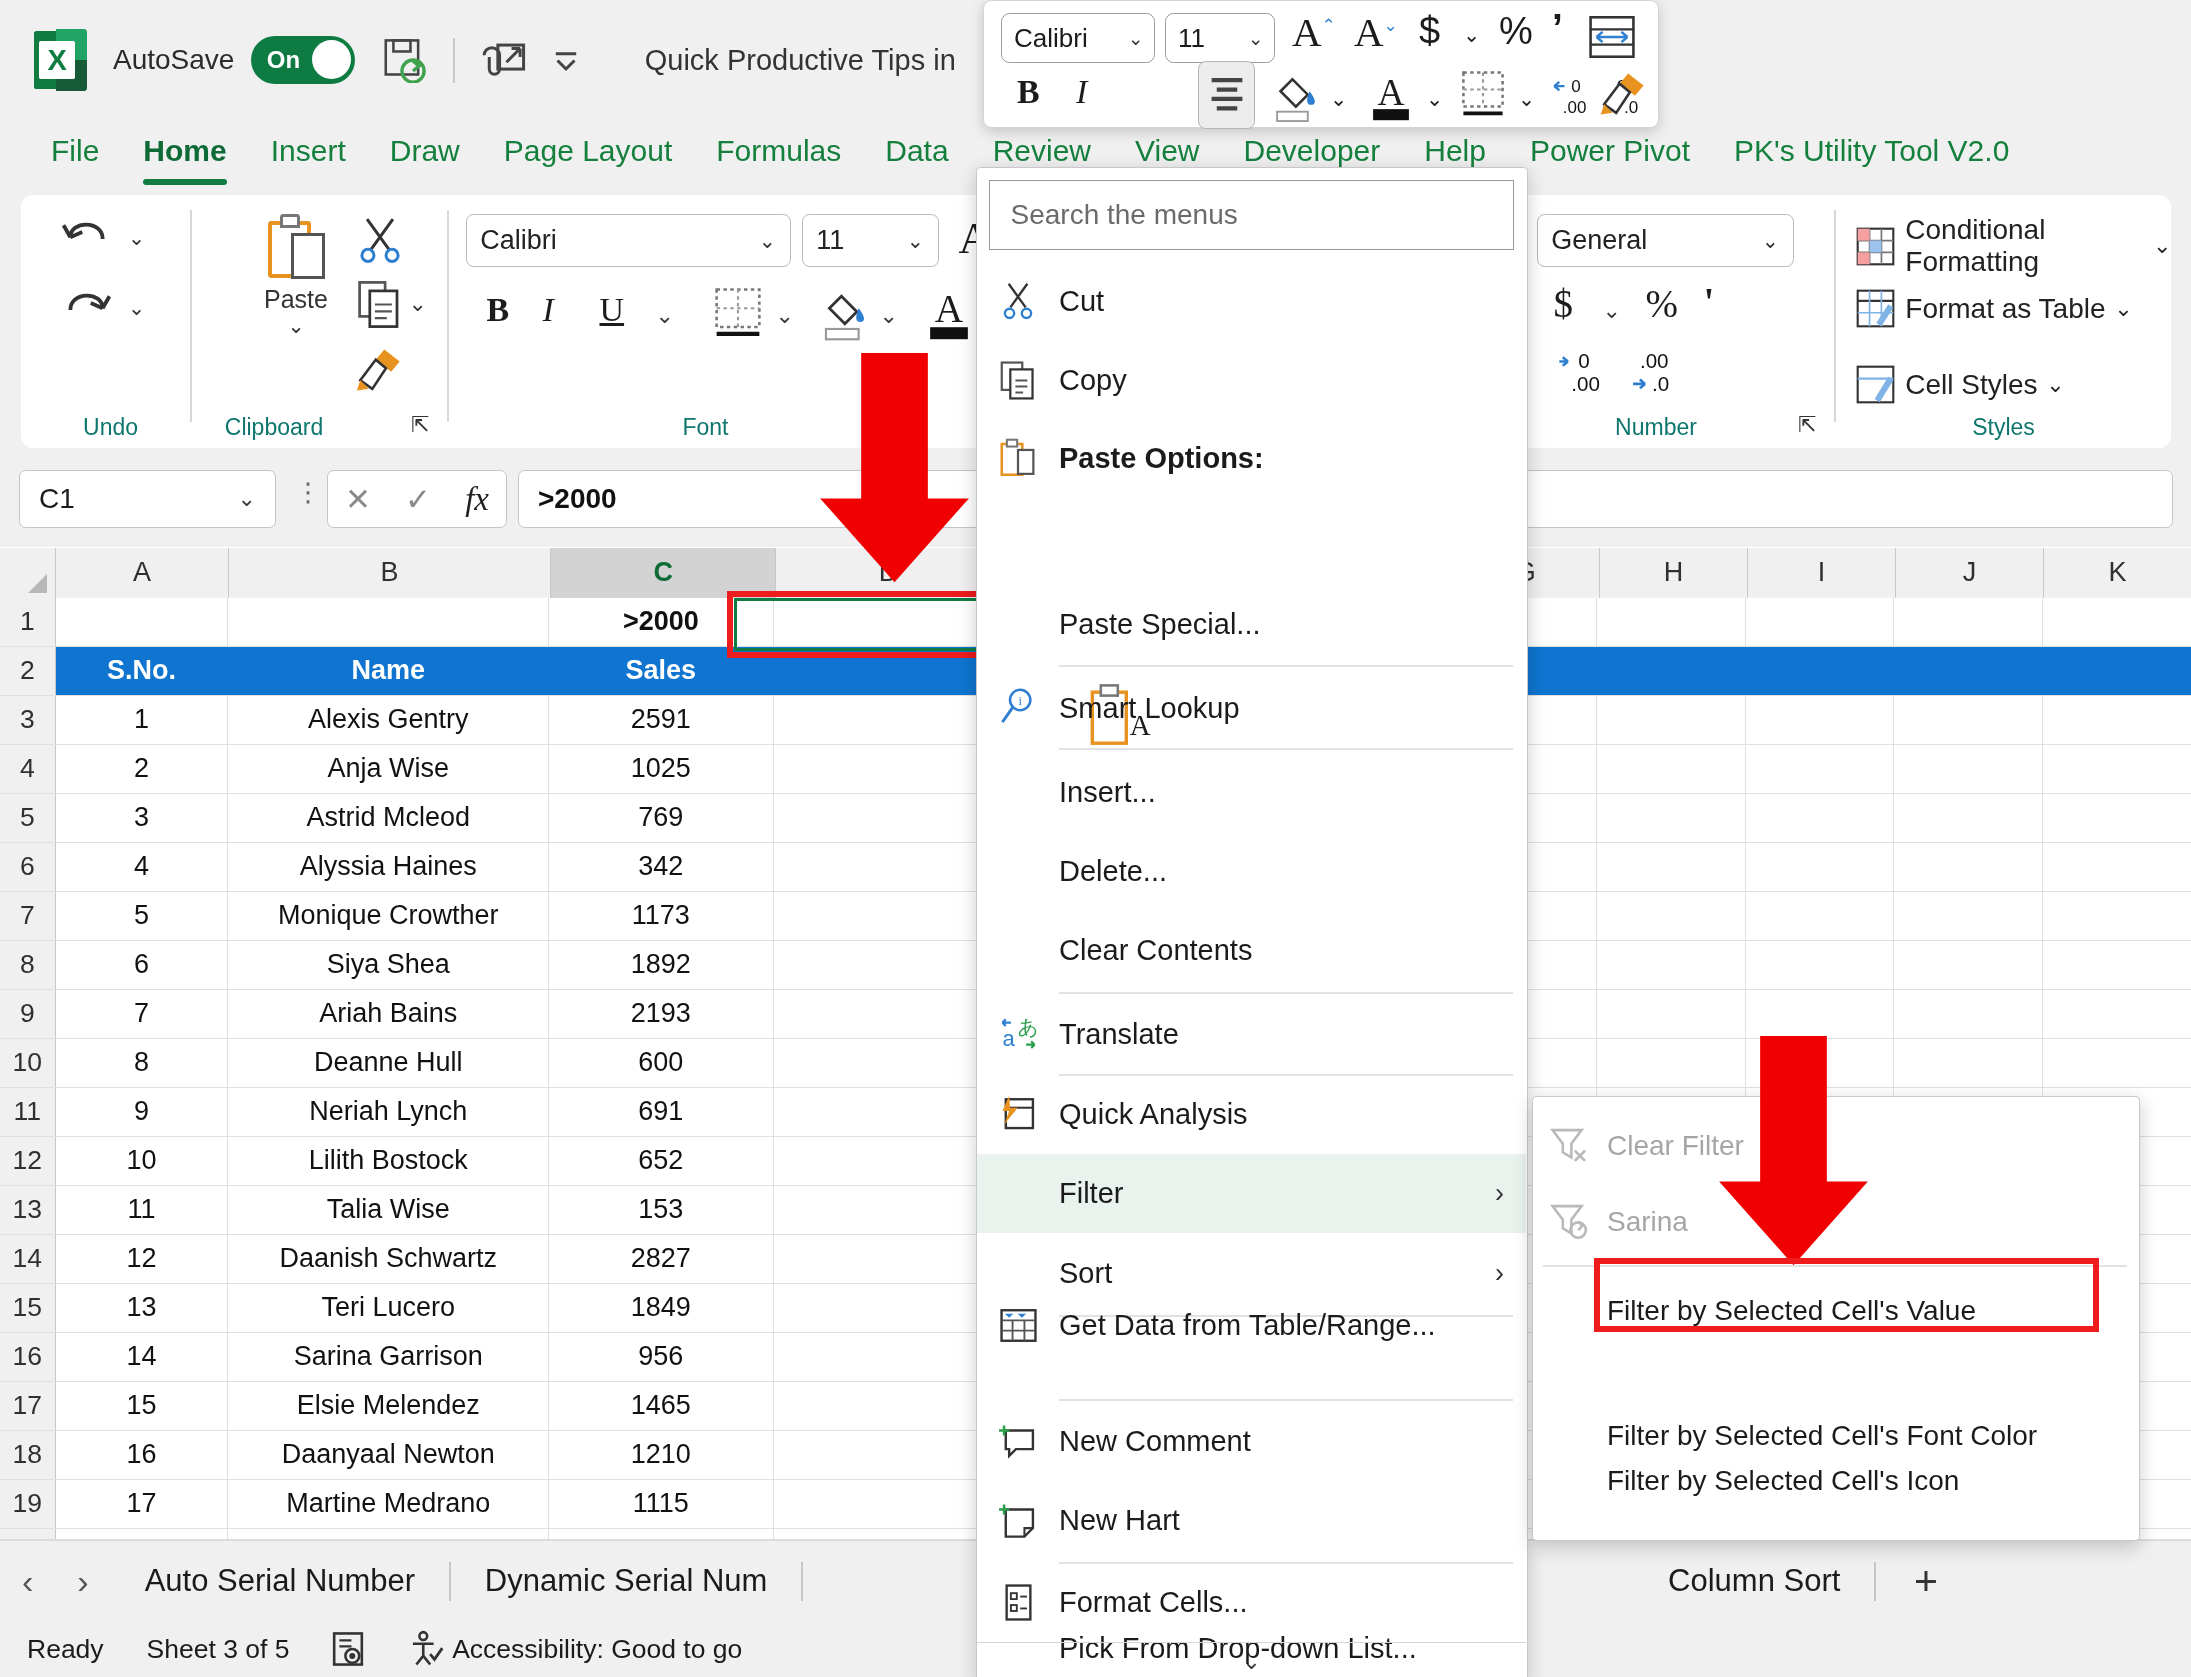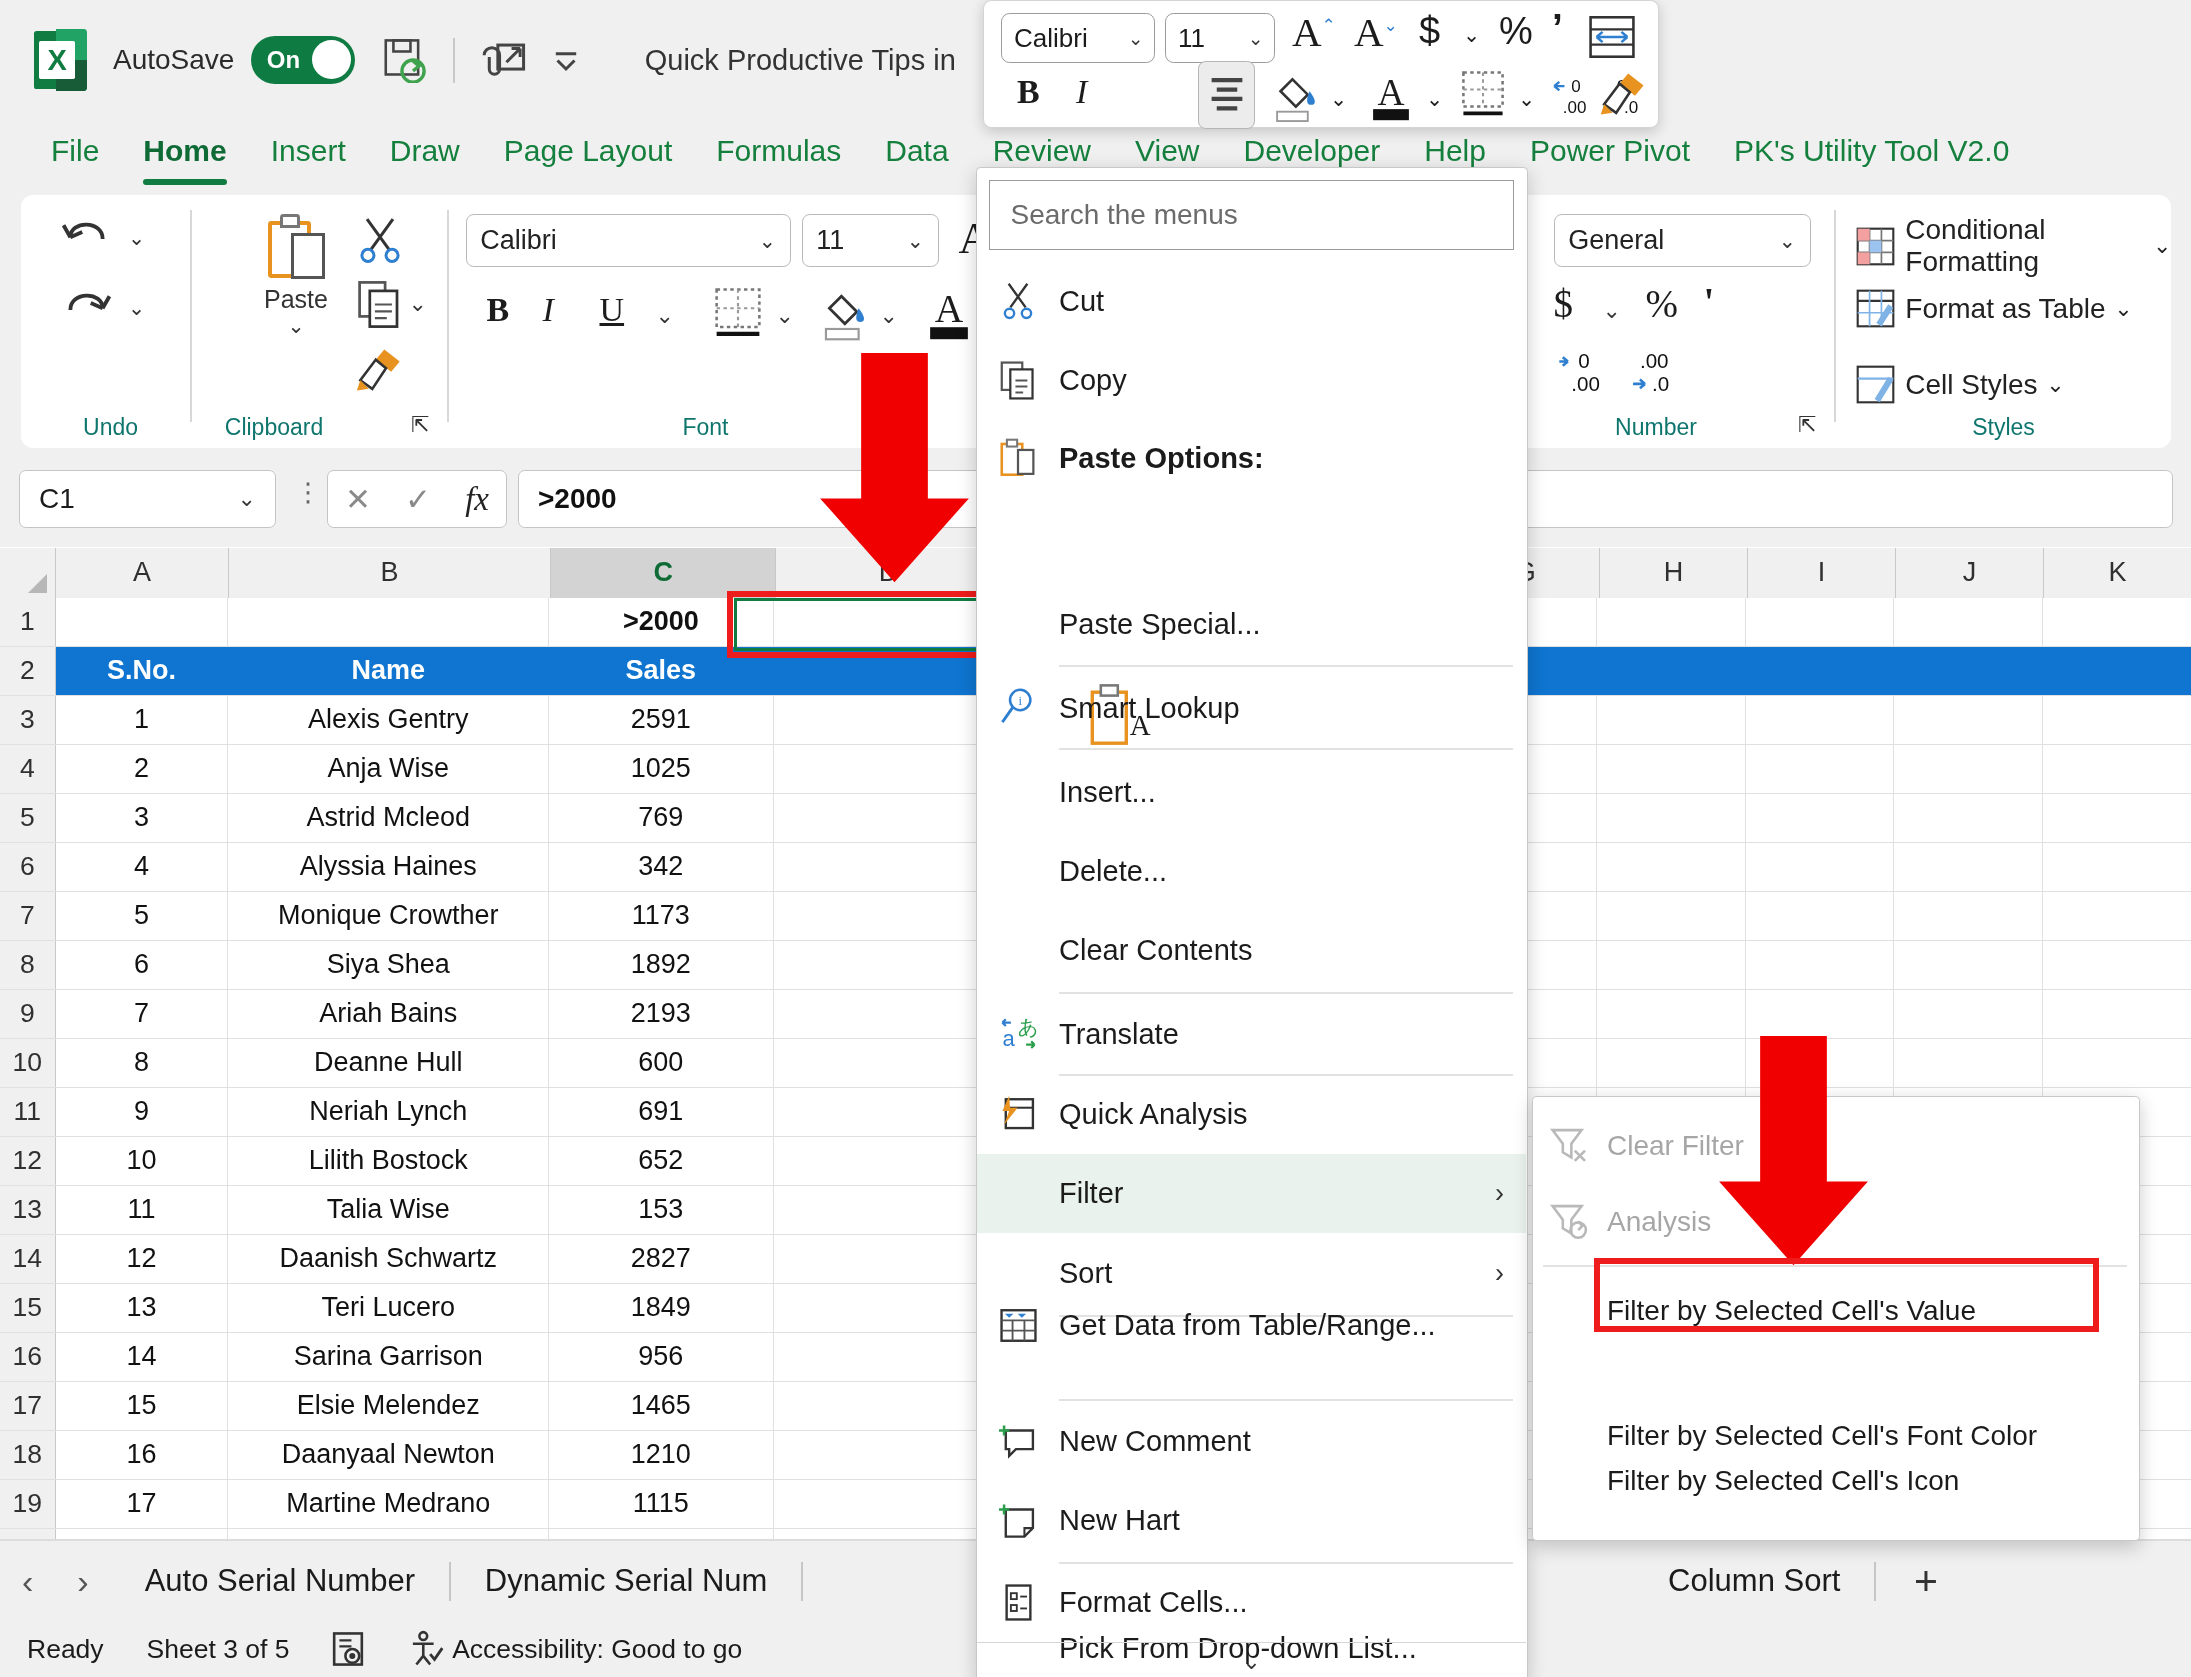--- a/index.html
+++ b/index.html
@@ -468,21 +468,21 @@
               <text x="28" y="42" font-size="46" text-anchor="middle" fill="#1c1c1c" font-family="Liberation Serif, serif">A</text>
               <rect x="6" y="48" width="44" height="14" fill="#111"></rect>
             </svg>
         </div>
         <div style="position:absolute; left:536px; top:108px; font-size:22px; color:#333;">⌄</div>
         <div class="glabel" style="left:103px; width:308px;">Font</div>
         <div class="gdiv"></div>
       </div>
 
       <div class="rgroup" id="grp-num" style="left:1490px; width:325px;">
-        <div class="combo" style="left:43px; top:19px; width:257px; height:53px;">
+        <div class="combo" style="left:26px; top:19px; width:257px; height:53px;">
           <span class="ctext">General</span>
           <span class="ccaret">⌄</span>
         </div>
         <div class="fbtn" style="left:43px; top:86px; font-size:39px;">$</div>
         <div style="position:absolute; left:92px; top:103px; font-size:22px; color:#333;">⌄</div>
         <div class="fbtn" style="left:135px; top:86px; font-size:39px;">%</div>
         <div class="fbtn" style="left:193px; top:84px; font-size:39px; font-weight:bold;">'</div>
         <div style="position:absolute; left:38px; top:151px;">
           <svg width="55" height="50" viewBox="0 0 64 58">
               <text x="34" y="26" font-size="24" fill="#111" font-family="Liberation Sans, sans-serif">0</text>
@@ -1152,21 +1152,21 @@
       <span class="slabel">Clear Filter</span>
     </div>
     <div class="subitem disabled" style="top:87px;">
       <span class="sico">
         <svg width="43" height="41" viewBox="0 0 50 48" style="vertical-align:middle;">
             <path d="M4 6 h34 L26 22 v16 l-10 -6 V22z" fill="none" stroke="#b9b9b9" stroke-width="3"></path>
             <circle cx="34" cy="34" r="9" fill="none" stroke="#b9b9b9" stroke-width="3"></circle>
             <path d="M34 24 l5 5 -5 5" fill="none" stroke="#b9b9b9" stroke-width="3"></path>
           </svg>
       </span>
-      <span class="slabel">Analysis</span>
+      <span class="slabel">Sarina</span>
     </div>
     <div class="subsep" style="top:168px;"></div>
     <div class="subitem" style="top:176px;">
       <span class="sico"></span>
       <span class="slabel">Filter by Selected Cell's Value</span>
     </div>
     <div class="subitem" style="top:301px; top:301px;">
       <span class="sico"></span>
       <span class="slabel">Filter by Selected Cell's Font Color</span>
     </div>

